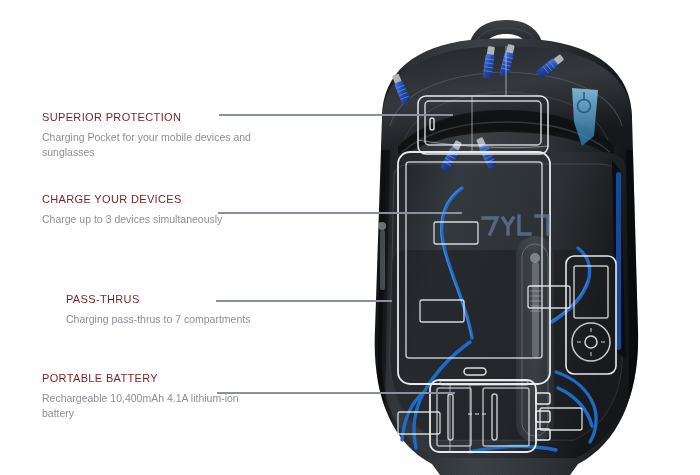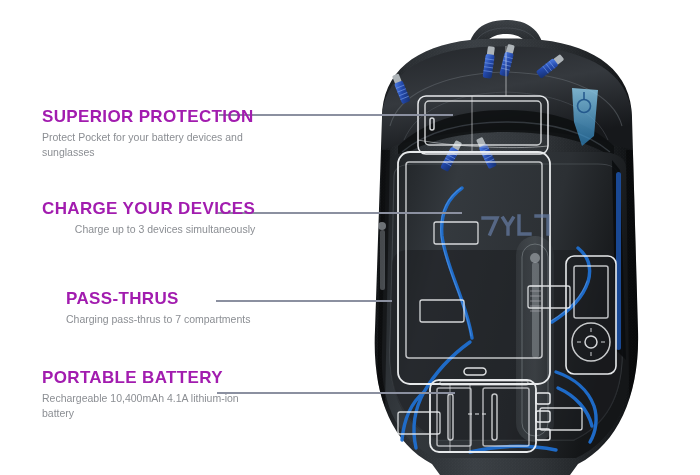--- a/index.html
+++ b/index.html
@@ -8,28 +8,28 @@
   body{
     width:700px; height:475px;
     font-family:"Liberation Sans","DejaVu Sans",sans-serif;
     overflow:hidden; position:relative;
   }
   #stage{ position:absolute; inset:0; width:700px; height:475px; background:#fff; }
 
   
   .callout{ position:absolute; left:42px; }
   .callout .title{
-    font-size:17px; letter-spacing:.35px; color:#a21caf;
-    font-weight:700; white-space:nowrap; line-height:18px;
+    font-size:11px; letter-spacing:.35px; color:#7f1d1d;
+    font-weight:400; white-space:nowrap; line-height:18px;
   }
   .callout .desc{
     font-size:10.5px; color:#8b8e93; line-height:14.5px;
     margin-top:4px; max-width:225px; font-weight:400;
   }
-  .c1{ top:108px; } .c2{ top:200px;text-align:right; } .c3{ top:290px;margin-left:24px; } .c4{ top:369px; }
+  .c1{ top:108px; } .c2{ top:190px; } .c3{ top:290px;margin-left:24px; } .c4{ top:369px; }
 
   .leader{ position:absolute; height:2px; background:#8b90a0; }
 
   
   #product{ position:absolute; left:320px; top:0px; width:380px; height:475px; }
   #product svg{ display:block; width:380px; height:475px; }
 </style>
 </head>
 <body>
 
@@ -308,21 +308,21 @@
     </svg>
   </div>
 
   <div class="leader" style="left:219px; top:114px; width:234px;"></div>
   <div class="leader" style="left:218px; top:212px; width:244px;"></div>
   <div class="leader" style="left:216px; top:300px; width:176px;"></div>
   <div class="leader" style="left:217px; top:392px; width:238px;"></div>
 
   <div class="callout c1">
     <div class="title">SUPERIOR PROTECTION</div>
-    <div class="desc">Protect Pocket for your battery devices and sunglasses</div>
+    <div class="desc">Charging Pocket for your mobile devices and sunglasses</div>
   </div>
 
   <div class="callout c2">
     <div class="title">CHARGE YOUR DEVICES</div>
     <div class="desc">Charge up to 3 devices simultaneously</div>
   </div>
 
   <div class="callout c3">
     <div class="title">PASS-THRUS</div>
     <div class="desc">Charging pass-thrus to 7 compartments</div>

